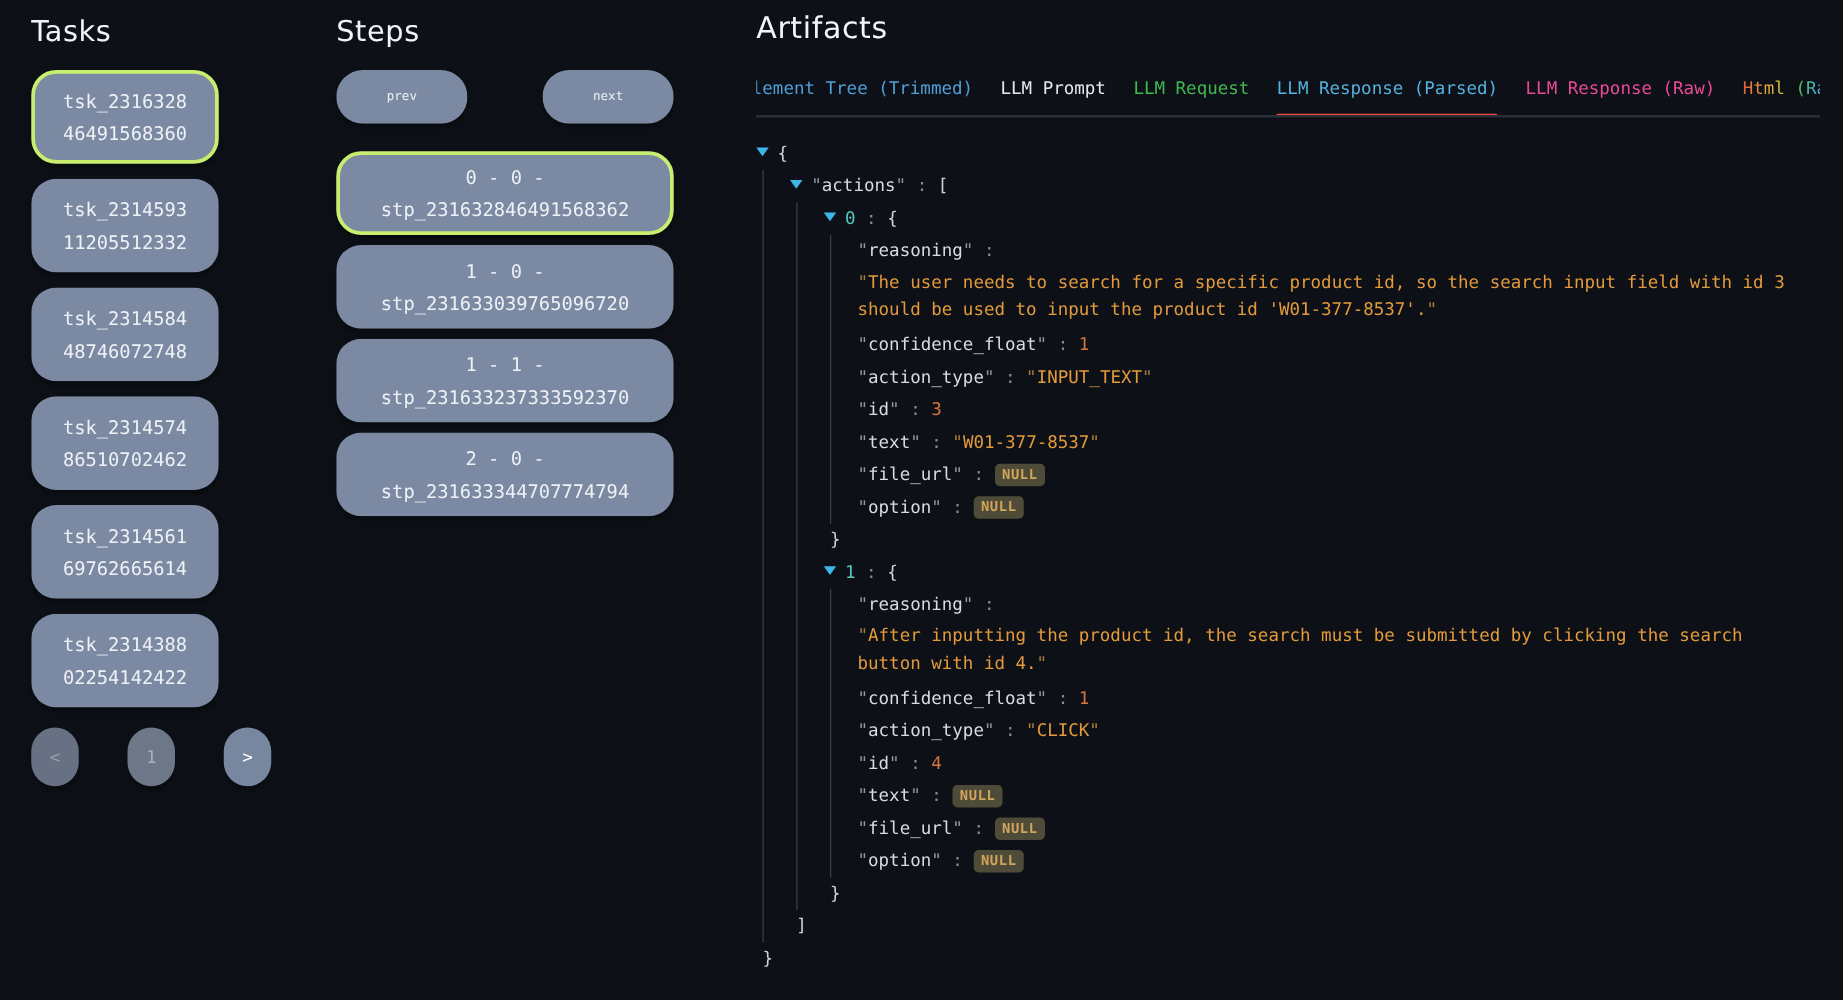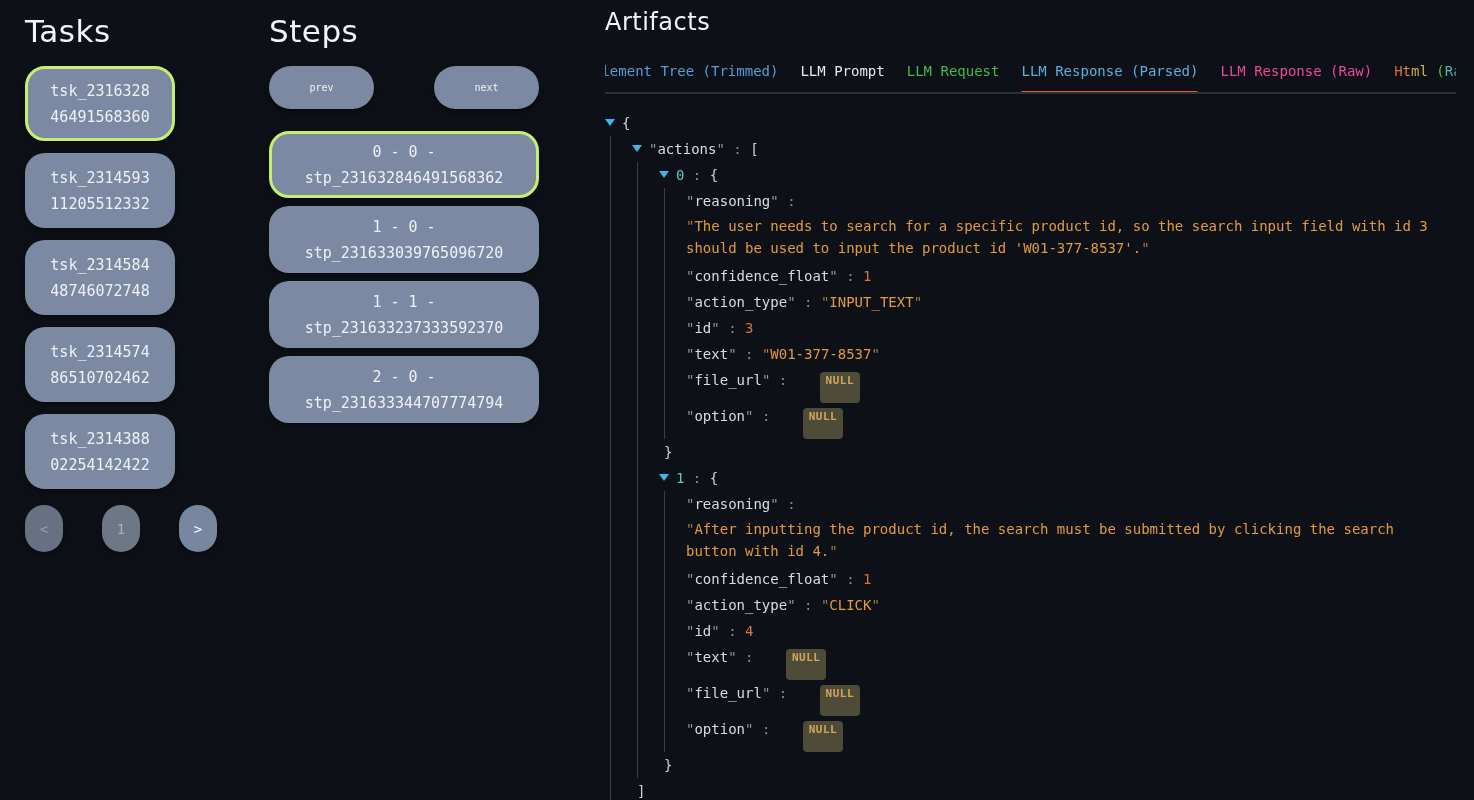--- a/index.html
+++ b/index.html
@@ -5,21 +5,21 @@
   * { margin:0; padding:0; box-sizing:border-box; }
   html,body { width:1474px; height:800px; overflow:hidden; }
   body {
     background:#0d1117;
     font-family:"DejaVu Sans Mono", monospace;
     color:#e8ebf0;
     position:relative;
   }
   .col-title {
     font-family:"DejaVu Sans", "Liberation Sans", sans-serif;
-    font-size:31px; font-weight:500; color:#f2f4f8; letter-spacing:.5px;
+    font-size:23px; font-weight:500; color:#f2f4f8; letter-spacing:.5px;
   }
 
   
   .tasks-col { position:absolute; left:25px; top:13px; width:178px; }
   .task-list { margin-top:17px; display:flex; flex-direction:column; gap:12px; }
   .btn {
     background:#7b8aa2; color:#eef1f6; border:3px solid transparent;
     border-radius:20px; box-shadow:0 3px 6px rgba(0,0,0,.45);
     display:flex; align-items:center; justify-content:center;
     text-align:center; cursor:pointer;
@@ -83,35 +83,35 @@
   .num   { color:#d4763c; }
   .str   { color:#e29a3c; }
   .qs    { color:#a87c3a; }
   .strline {
     line-height:22px; max-width:742px; white-space:normal;
     word-wrap:break-word; margin:1px 0 4px 0;
   }
   .null-badge {
     display:inline-block; background:#4f4b39; color:#d2a55c;
     font-size:11px; font-weight:bold; letter-spacing:.5px;
-    padding:2px 6px 16px; border-radius:4px; line-height:13px;
+    padding:2px 6px 3px; border-radius:4px; line-height:13px;
     vertical-align:1px;
-    margin-left:24px;
   }
 </style>
 </head>
 <body>
 
 <div class="tasks-col">
   <div class="col-title">Tasks</div>
   <div class="task-list" id="task-list">
       <div class="btn task-btn selected">tsk_231632846491568360</div>
       <div class="btn task-btn">tsk_231459311205512332</div>
       <div class="btn task-btn">tsk_231458448746072748</div>
       <div class="btn task-btn">tsk_231457486510702462</div>
+      <div class="btn task-btn">tsk_231456169762665614</div>
       <div class="btn task-btn">tsk_231438802254142422</div>
     </div>
   <div class="pagination">
     <div class="pg dim">&lt;</div>
     <div class="pg page">1</div>
     <div class="pg lit">&gt;</div>
   </div>
 </div>
 
 <div class="steps-col">

